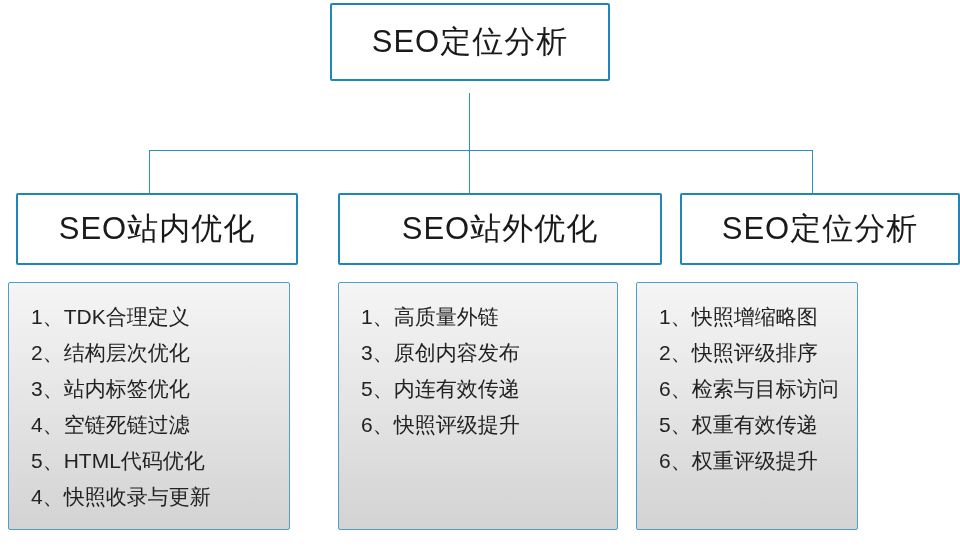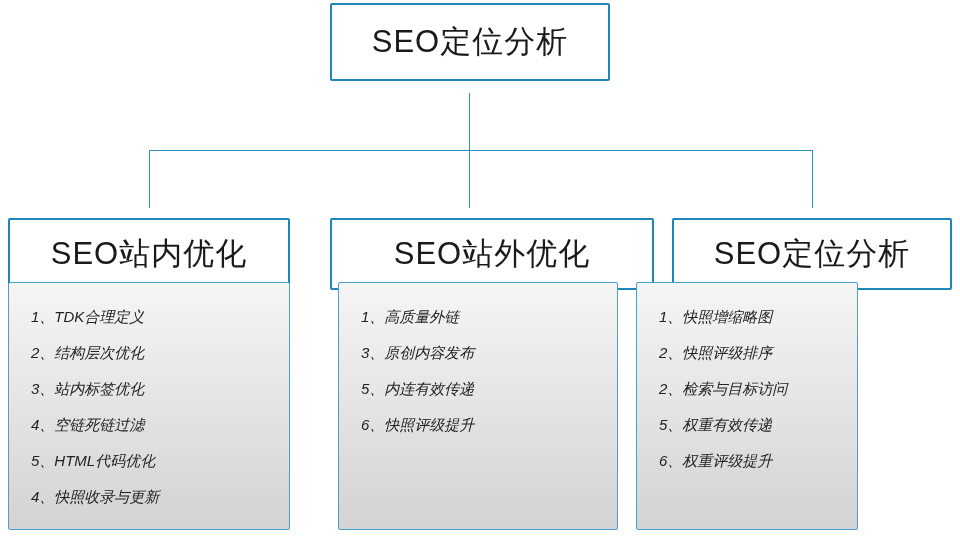--- a/index.html
+++ b/index.html
@@ -36,46 +36,46 @@
     color: #1a1a1a;
     letter-spacing: 1px;
     white-space: nowrap;
   }
   .line {
     position: absolute;
     background: #2a8fc2;
   }
   .col-header {
     position: absolute;
-    top: 218px;
+    top: 193px;
     height: 72px;
     background: #ffffff;
     border: 2px solid #1c86bd;
     border-radius: 2px;
     display: flex;
     align-items: center;
     justify-content: center;
     box-sizing: border-box;
+    margin-left: 8px;
   }
   .col-body {
     position: absolute;
     top: 282px;
     height: 248px;
     border: 1px solid #4aa0cc;
     border-radius: 2px;
     box-sizing: border-box;
     background: linear-gradient(180deg, #f5f5f5 0%, #e6e6e6 45%, #d3d3d3 100%);
     padding: 16px 0 0 22px;
   }
   .item {
-    font-size: 15px;
+    font-size: 21px;
     color: #222222;
     line-height: 36px;
     white-space: nowrap;
-    font-style: italic;
   }
   
   .col1-h { left: 8px;   width: 282px; }
   .col1-b { left: 8px;   width: 282px; }
   .col2-h { left: 330px; width: 324px; }
   .col2-b { left: 338px; width: 280px; }
   .col3-h { left: 672px; width: 280px; }
   .col3-b { left: 636px; width: 222px; }
 </style>
 </head>
@@ -113,18 +113,18 @@
     <div class="item">5、内连有效传递</div>
     <div class="item">6、快照评级提升</div>
   </div>
 
   <div class="col-header col3-h">
     <span class="col-title">SEO定位分析</span>
   </div>
   <div class="col-body col3-b">
     <div class="item">1、快照增缩略图</div>
     <div class="item">2、快照评级排序</div>
-    <div class="item">2、检索与目标访问</div>
+    <div class="item">6、检索与目标访问</div>
     <div class="item">5、权重有效传递</div>
     <div class="item">6、权重评级提升</div>
   </div>
 
 </div>
 
 </body></html>

